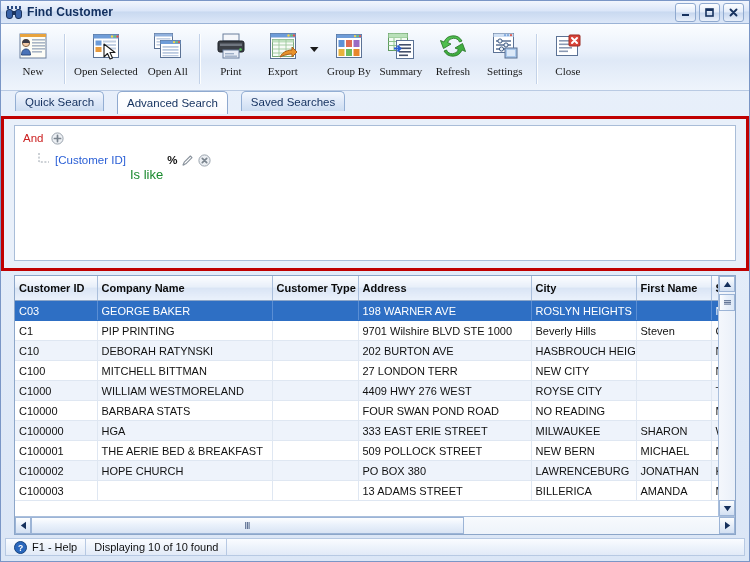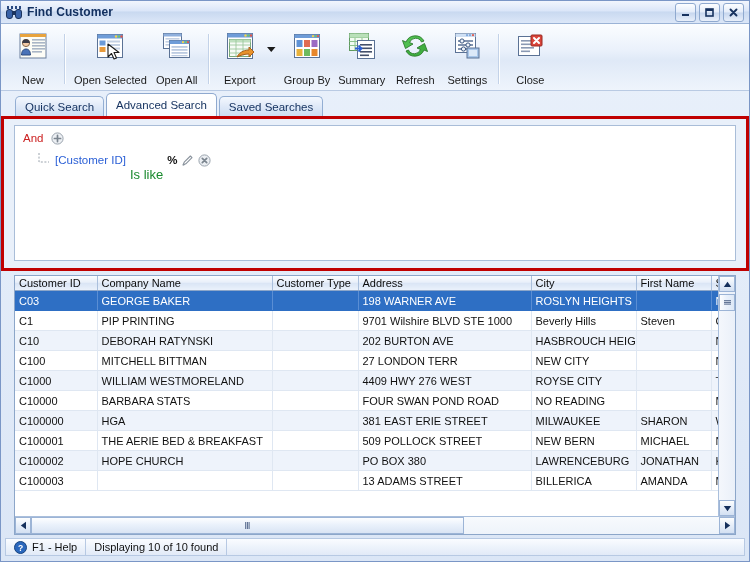--- a/index.html
+++ b/index.html
@@ -46,29 +46,29 @@
   }
   .tgroup{display:flex;align-items:flex-start;height:56px;}
   .tsep{width:1px;height:50px;background:#c3d2e8;margin:0 5px;align-self:center;
         box-shadow:1px 0 0 #fdfefe;}
   .tbtn{
     min-width:44px;padding:2px 4px 0 4px;
     display:flex;flex-direction:column;align-items:center;
     cursor:default;
   }
   .tbtn .ico{width:32px;height:32px;display:block;}
-  .tbtn .lbl{margin-top:12px;font-size:11px;color:#1b1b1b;white-space:nowrap;}
+  .tbtn .lbl{margin-top:3px;font-size:11px;color:#1b1b1b;white-space:nowrap;font-family:Liberation Serif, serif;}
   .dropdown-arrow{
     align-self:center;margin:0 2px 14px 0;width:12px;height:12px;
     display:flex;align-items:center;justify-content:center;
   }
   
   .tabstrip{
-    flex:0 0 25px;height:25px;display:flex;align-items:flex-end;
-    padding-left:14px;gap:2px;position:relative;
+    flex:0 0 25px;height:25px;display:flex;
+    padding-left:14px;gap:13px;position:relative;
     background:transparent;
   }
   .tab{
     height:19px;padding:0 9px;display:flex;align-items:center;
     font-size:11.5px;color:#13305e;
     border:1px solid #93aed3;border-bottom:none;
     border-radius:5px 5px 0 0;
     background:linear-gradient(to bottom,#f4f8fe 0%,#dfe9f8 50%,#cdddf2 100%);
     cursor:default;position:relative;
   }
@@ -108,21 +108,21 @@
   .gridwrap{
     flex:1 1 auto;margin:4px 13px 0 13px;
     border:1px solid #8ca6c9;background:#ffffff;
     display:flex;flex-direction:column;overflow:hidden;
     box-sizing:border-box;
   }
   .gridbody{flex:1 1 auto;display:flex;min-height:0;}
   .gridcols{flex:1 1 auto;display:flex;flex-direction:column;min-width:0;overflow:hidden;}
   table.grid{border-collapse:collapse;table-layout:fixed;width:100%;}
   table.grid th{
-    height:14px;font-size:11px;font-weight:normal;color:#0b0b0b;text-align:left;
+    height:24px;font-size:11px;font-weight:bold;color:#0b0b0b;text-align:left;
     padding:0 0 0 4px;
     background:linear-gradient(to bottom,#fcfdff 0%,#e8eff9 45%,#dae5f5 52%,#eaf1fb 100%);
     border-right:1px solid #aabfdc;border-bottom:1px solid #8ca6c9;
     white-space:nowrap;overflow:hidden;
   }
   table.grid td{
     height:19px;font-size:11px;color:#111111;
     padding:0 0 0 4px;
     border-right:1px solid #dfe7f2;border-bottom:1px solid #dfe7f2;
     white-space:nowrap;overflow:hidden;
@@ -277,20 +277,34 @@
             <rect x="10.5" y="25" width="16" height="1.3" fill="#bccbe1"></rect>
           </svg>
         </span>
         <span class="lbl">Open All</span>
       </div>
     </div>
 
     <div class="tsep"></div>
 
     <div class="tgroup">
+      <div class="tbtn">
+        <span class="ico">
+          <svg width="32" height="32" viewBox="0 0 32 32">
+            <rect x="8" y="4" width="16" height="7" fill="#f4f6fa" stroke="#6b7f9c"></rect>
+            <rect x="3" y="11" width="26" height="11" rx="2" fill="#3b3f46" stroke="#1d2026"></rect>
+            <rect x="5" y="13.5" width="22" height="2.5" fill="#6f757f"></rect>
+            <circle cx="25.5" cy="19.5" r="1.3" fill="#5ad05a"></circle>
+            <rect x="8" y="20" width="16" height="8" fill="#e9eef7" stroke="#6b7f9c"></rect>
+            <rect x="10" y="23" width="9" height="1.4" fill="#9fb0c8"></rect>
+            <rect x="10" y="25.5" width="12" height="1.4" fill="#9fb0c8"></rect>
+          </svg>
+        </span>
+        <span class="lbl">Print</span>
+      </div>
 
       <div class="tbtn">
         <span class="ico">
           <svg width="32" height="32" viewBox="0 0 32 32">
             <rect x="3.5" y="3.5" width="25" height="25" fill="#ffffff" stroke="#5b7295"></rect>
             <rect x="3.5" y="3.5" width="25" height="4" fill="#6e9cd8"></rect>
             <circle cx="21.5" cy="5.5" r="1.2" fill="#f2d64b"></circle>
               <circle cx="24.5" cy="5.5" r="1.2" fill="#6dc46d"></circle>
               <circle cx="27" cy="5.5" r="1.2" fill="#e05a4c"></circle>
             <rect x="5.5" y="9.5" width="21" height="17" fill="#f7fbf7" stroke="#78a878"></rect>
@@ -517,21 +531,21 @@
               <td></td>
               <td>FOUR SWAN POND ROAD</td>
               <td>NO READING</td>
               <td></td>
               <td>MA</td>
             </tr>
             <tr class="row-alt">
               <td>C100000</td>
               <td>HGA</td>
               <td></td>
-              <td>381 EAST ERIE STREET</td>
+              <td>333 EAST ERIE STREET</td>
               <td>MILWAUKEE</td>
               <td>SHARON</td>
               <td>WI</td>
             </tr>
             <tr>
               <td>C100001</td>
               <td>THE AERIE BED &amp; BREAKFAST</td>
               <td></td>
               <td>509 POLLOCK STREET</td>
               <td>NEW BERN</td>

